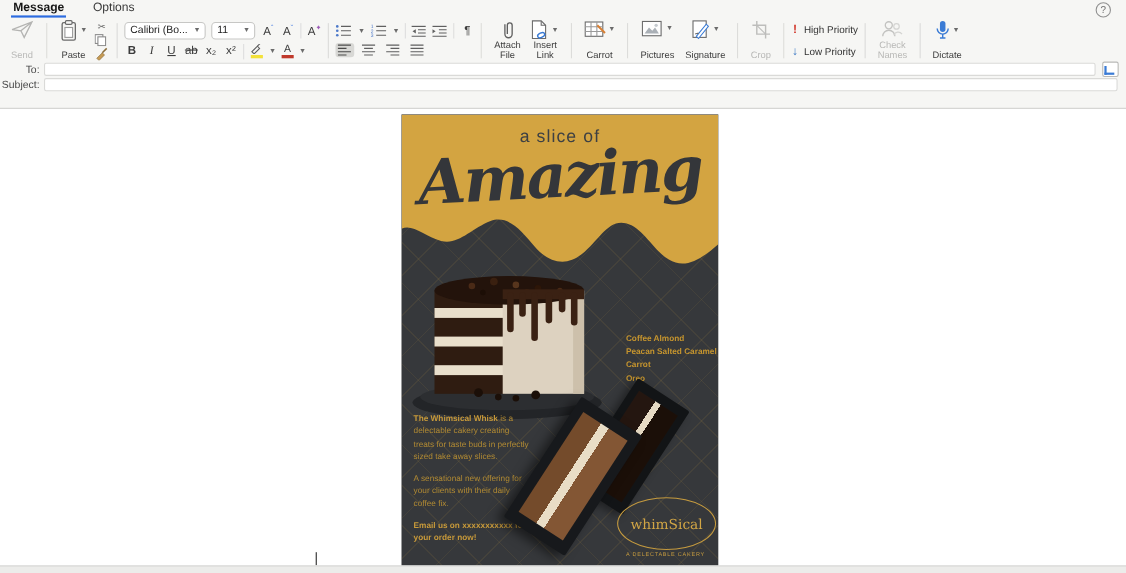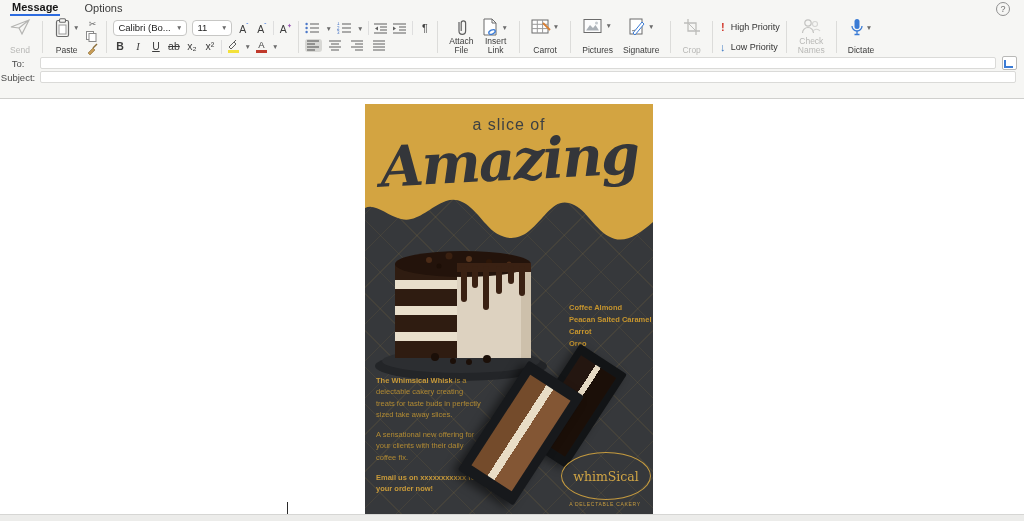--- a/index.html
+++ b/index.html
@@ -1,19 +1,19 @@
 <!DOCTYPE html>
 <html><head>
 <meta charset="utf-8">
 <style>
   html,body{margin:0;padding:0;background:#e9e9e7;font-family:"Liberation Sans",sans-serif;}
   .window{position:relative;width:1024px;height:521px;background:#ffffff;overflow:hidden;}
   
   .chrome{position:absolute;top:0;left:0;right:0;height:98px;background:#f6f6f4;border-bottom:1px solid #cfcfcd;}
-  .tabbar{position:relative;height:15px;display:flex;align-items:center;gap:22px;padding-left:10px;}
+  .tabbar{position:relative;height:15px;display:flex;align-items:flex-start;gap:22px;padding-left:10px;}
   .tab{font-size:11px;color:#3a3a3a;padding:1px 2px 1px;cursor:default;}
   .tab.active{font-weight:bold;color:#161616;border-bottom:2px solid #2d6ce0;}
   .help{position:absolute;right:14px;top:2px;width:12px;height:12px;border:1px solid #909090;border-radius:50%;color:#707070;font-size:9px;line-height:12px;text-align:center;}
   .ribbon{position:absolute;top:16px;left:0;right:0;height:41px;display:flex;align-items:center;padding:0 4px;}
   .sep{width:1px;height:32px;background:#dcdcda;margin:0 6px;flex:0 0 auto;}
   .bigbtn{display:flex;flex-direction:column;align-items:center;justify-content:space-between;height:38px;padding:1px 5px;font-size:8.5px;color:#3c3c3c;flex:0 0 auto;}
   .bigbtn .lbl{line-height:1.1;text-align:center;white-space:pre-line;}
   .iconrow{display:flex;align-items:center;gap:2px;}
   .chev{font-size:6.5px;color:#6b6b6b;}
   .disabled,.disabled *{color:#b8b8b6 !important;}
@@ -32,21 +32,21 @@
   .swatch .bar{width:11px;height:3px;margin-top:1px;}
   .selbtn{background:#d8d8d5;border-radius:3px;padding:1px 2px;}
   .alignbtn{padding:1px 2px;display:inline-flex;}
   .prio{display:flex;flex-direction:column;justify-content:space-between;height:32px;flex:0 0 auto;}
   .prow{display:flex;align-items:center;gap:4px;font-size:9px;color:#333;}
   .mark{font-weight:bold;font-size:11px;width:8px;text-align:center;}
   .mark.red{color:#d2382c}.mark.blue{color:#3b78c3}
   
   .fields{position:absolute;top:57px;left:0;right:0;}
   .frow{display:flex;align-items:center;height:12px;margin-bottom:2px;}
-  .flabel{width:36px;text-align:center;font-size:9.5px;color:#4a4a4a;margin-right:4px;flex:0 0 auto;}
+  .flabel{width:36px;text-align:right;font-size:9.5px;color:#4a4a4a;margin-right:4px;flex:0 0 auto;}
   .finput{flex:1;height:10px;background:#fff;border:1px solid #dadad8;border-radius:2px;outline:none;font-size:9px;padding:0 3px;}
   .abook{width:13px;height:12px;border:1px solid #b9b9b7;border-radius:2px;background:#fff;margin:0 7px 0 6px;position:relative;flex:0 0 auto;}
   .abook::after{content:"";position:absolute;left:1px;bottom:1px;width:7px;height:6px;border-left:2px solid #3a7bd5;border-bottom:2px solid #3a7bd5;}
   .subpad{margin-right:8px;}
   
   .mailbody{position:absolute;top:99px;left:0;right:0;bottom:6px;background:#fff;}
   .caret{position:absolute;left:287px;top:502px;width:1px;height:12px;background:#2a2a2a;}
   .bottomstrip{position:absolute;left:0;right:0;bottom:0;height:6px;background:#ececea;border-top:1px solid #d6d6d4;}
   
   .flyer{position:absolute;left:365px;top:104px;width:288px;height:411px;background:#36383b;overflow:hidden;}

